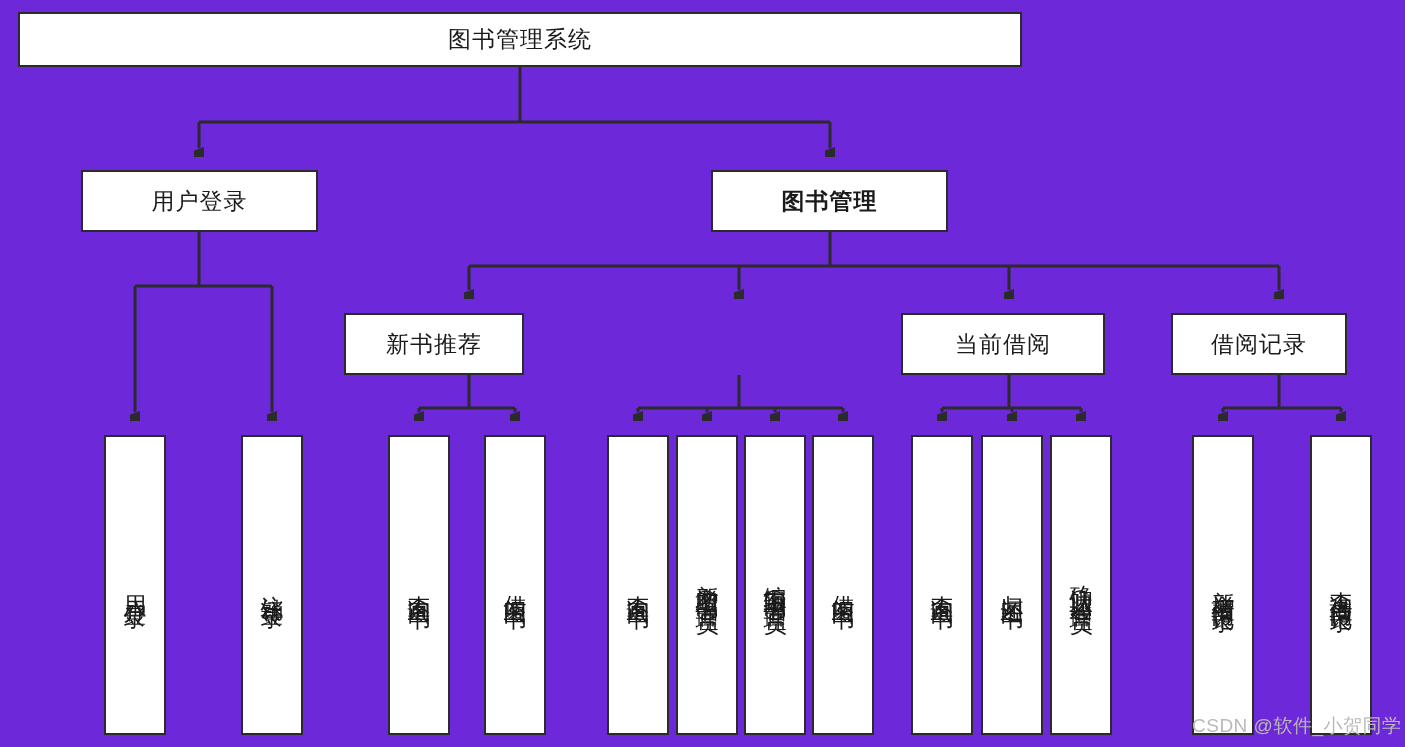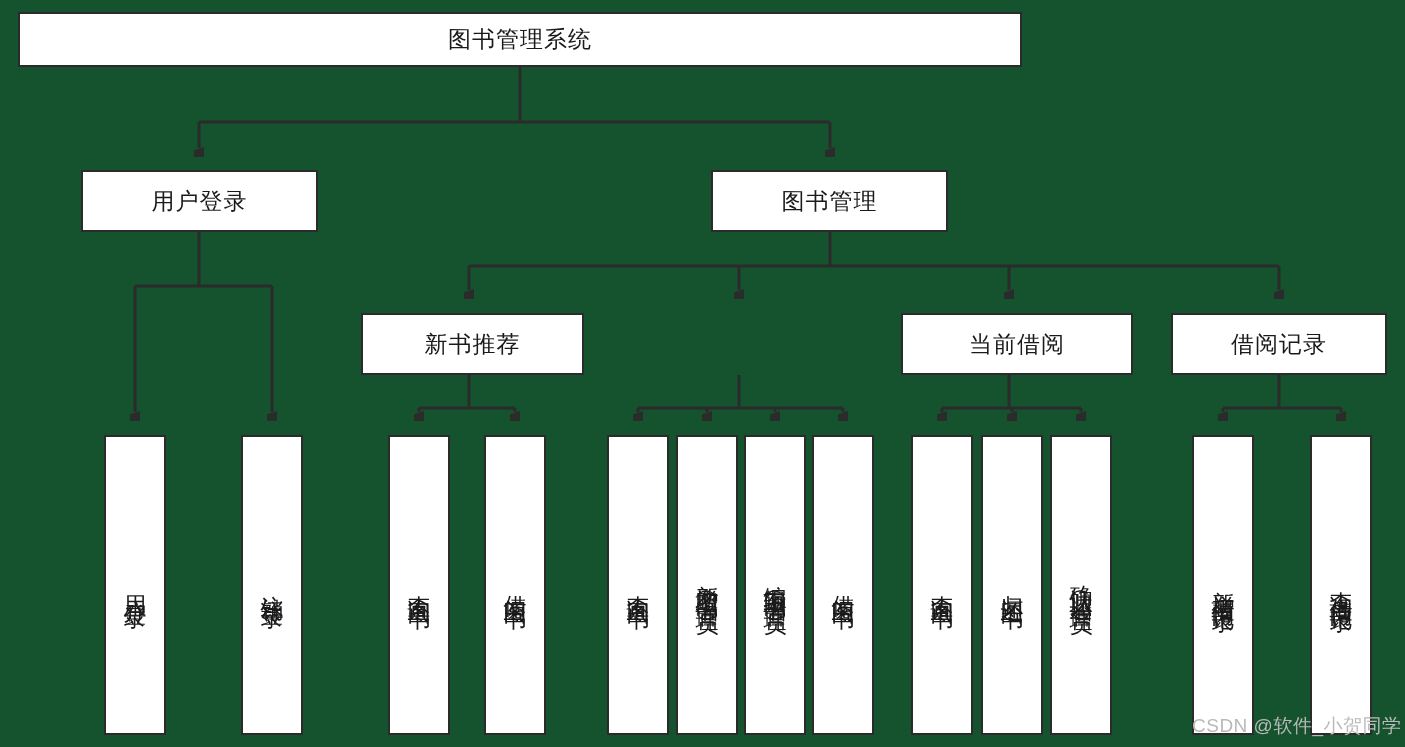--- a/index.html
+++ b/index.html
@@ -7,21 +7,21 @@
     padding: 0;
     background: #ffffff;
   }
   body {
     font-family: "Liberation Sans", "DejaVu Sans", sans-serif;
   }
   #canvas {
     position: relative;
     width: 1405px;
     height: 747px;
-    background: #14532d;
+    background: #6d28d9;
     overflow: hidden;
   }
   #edges {
     position: absolute;
     left: 0;
     top: 0;
     width: 1405px;
     height: 747px;
     pointer-events: none;
   }
@@ -119,31 +119,31 @@
     </g>
   </svg>
 
   <div class="node horiz" style="left:18px; top:12px; width:1004px; height:55px;">
     <span class="htext">图书管理系统</span>
   </div>
 
   <div class="node horiz" style="left:81px; top:170px; width:237px; height:62px;">
     <span class="htext">用户登录</span>
   </div>
-  <div class="node horiz" style="left:711px; top:170px; width:237px; height:62px;">
+  <div class="node horiz" style="left:711px; top:170px; width:237px; height:62px;font-weight:bold;">
     <span class="htext">图书管理</span>
   </div>
 
-  <div class="node horiz" style="left:361px; top:313px; width:223px; height:62px;">
+  <div class="node horiz" style="left:344px; top:313px; width:180px; height:62px;">
     <span class="htext">新书推荐</span>
   </div>
-  <div class="node horiz" style="left:901px; top:313px; width:232px; height:62px;">
+  <div class="node horiz" style="left:901px; top:313px; width:204px; height:62px;">
     <span class="htext">当前借阅</span>
   </div>
-  <div class="node horiz" style="left:1171px; top:313px; width:216px; height:62px;">
+  <div class="node horiz" style="left:1171px; top:313px; width:176px; height:62px;">
     <span class="htext">借阅记录</span>
   </div>
 
   <div class="node vert" style="left:104px; top:435px; width:62px; height:300px;">
     <span class="vtext">用户登录</span>
   </div>
   <div class="node vert" style="left:241px; top:435px; width:62px; height:300px;">
     <span class="vtext">注销登录</span>
   </div>
   <div class="node vert" style="left:388px; top:435px; width:62px; height:300px;">

